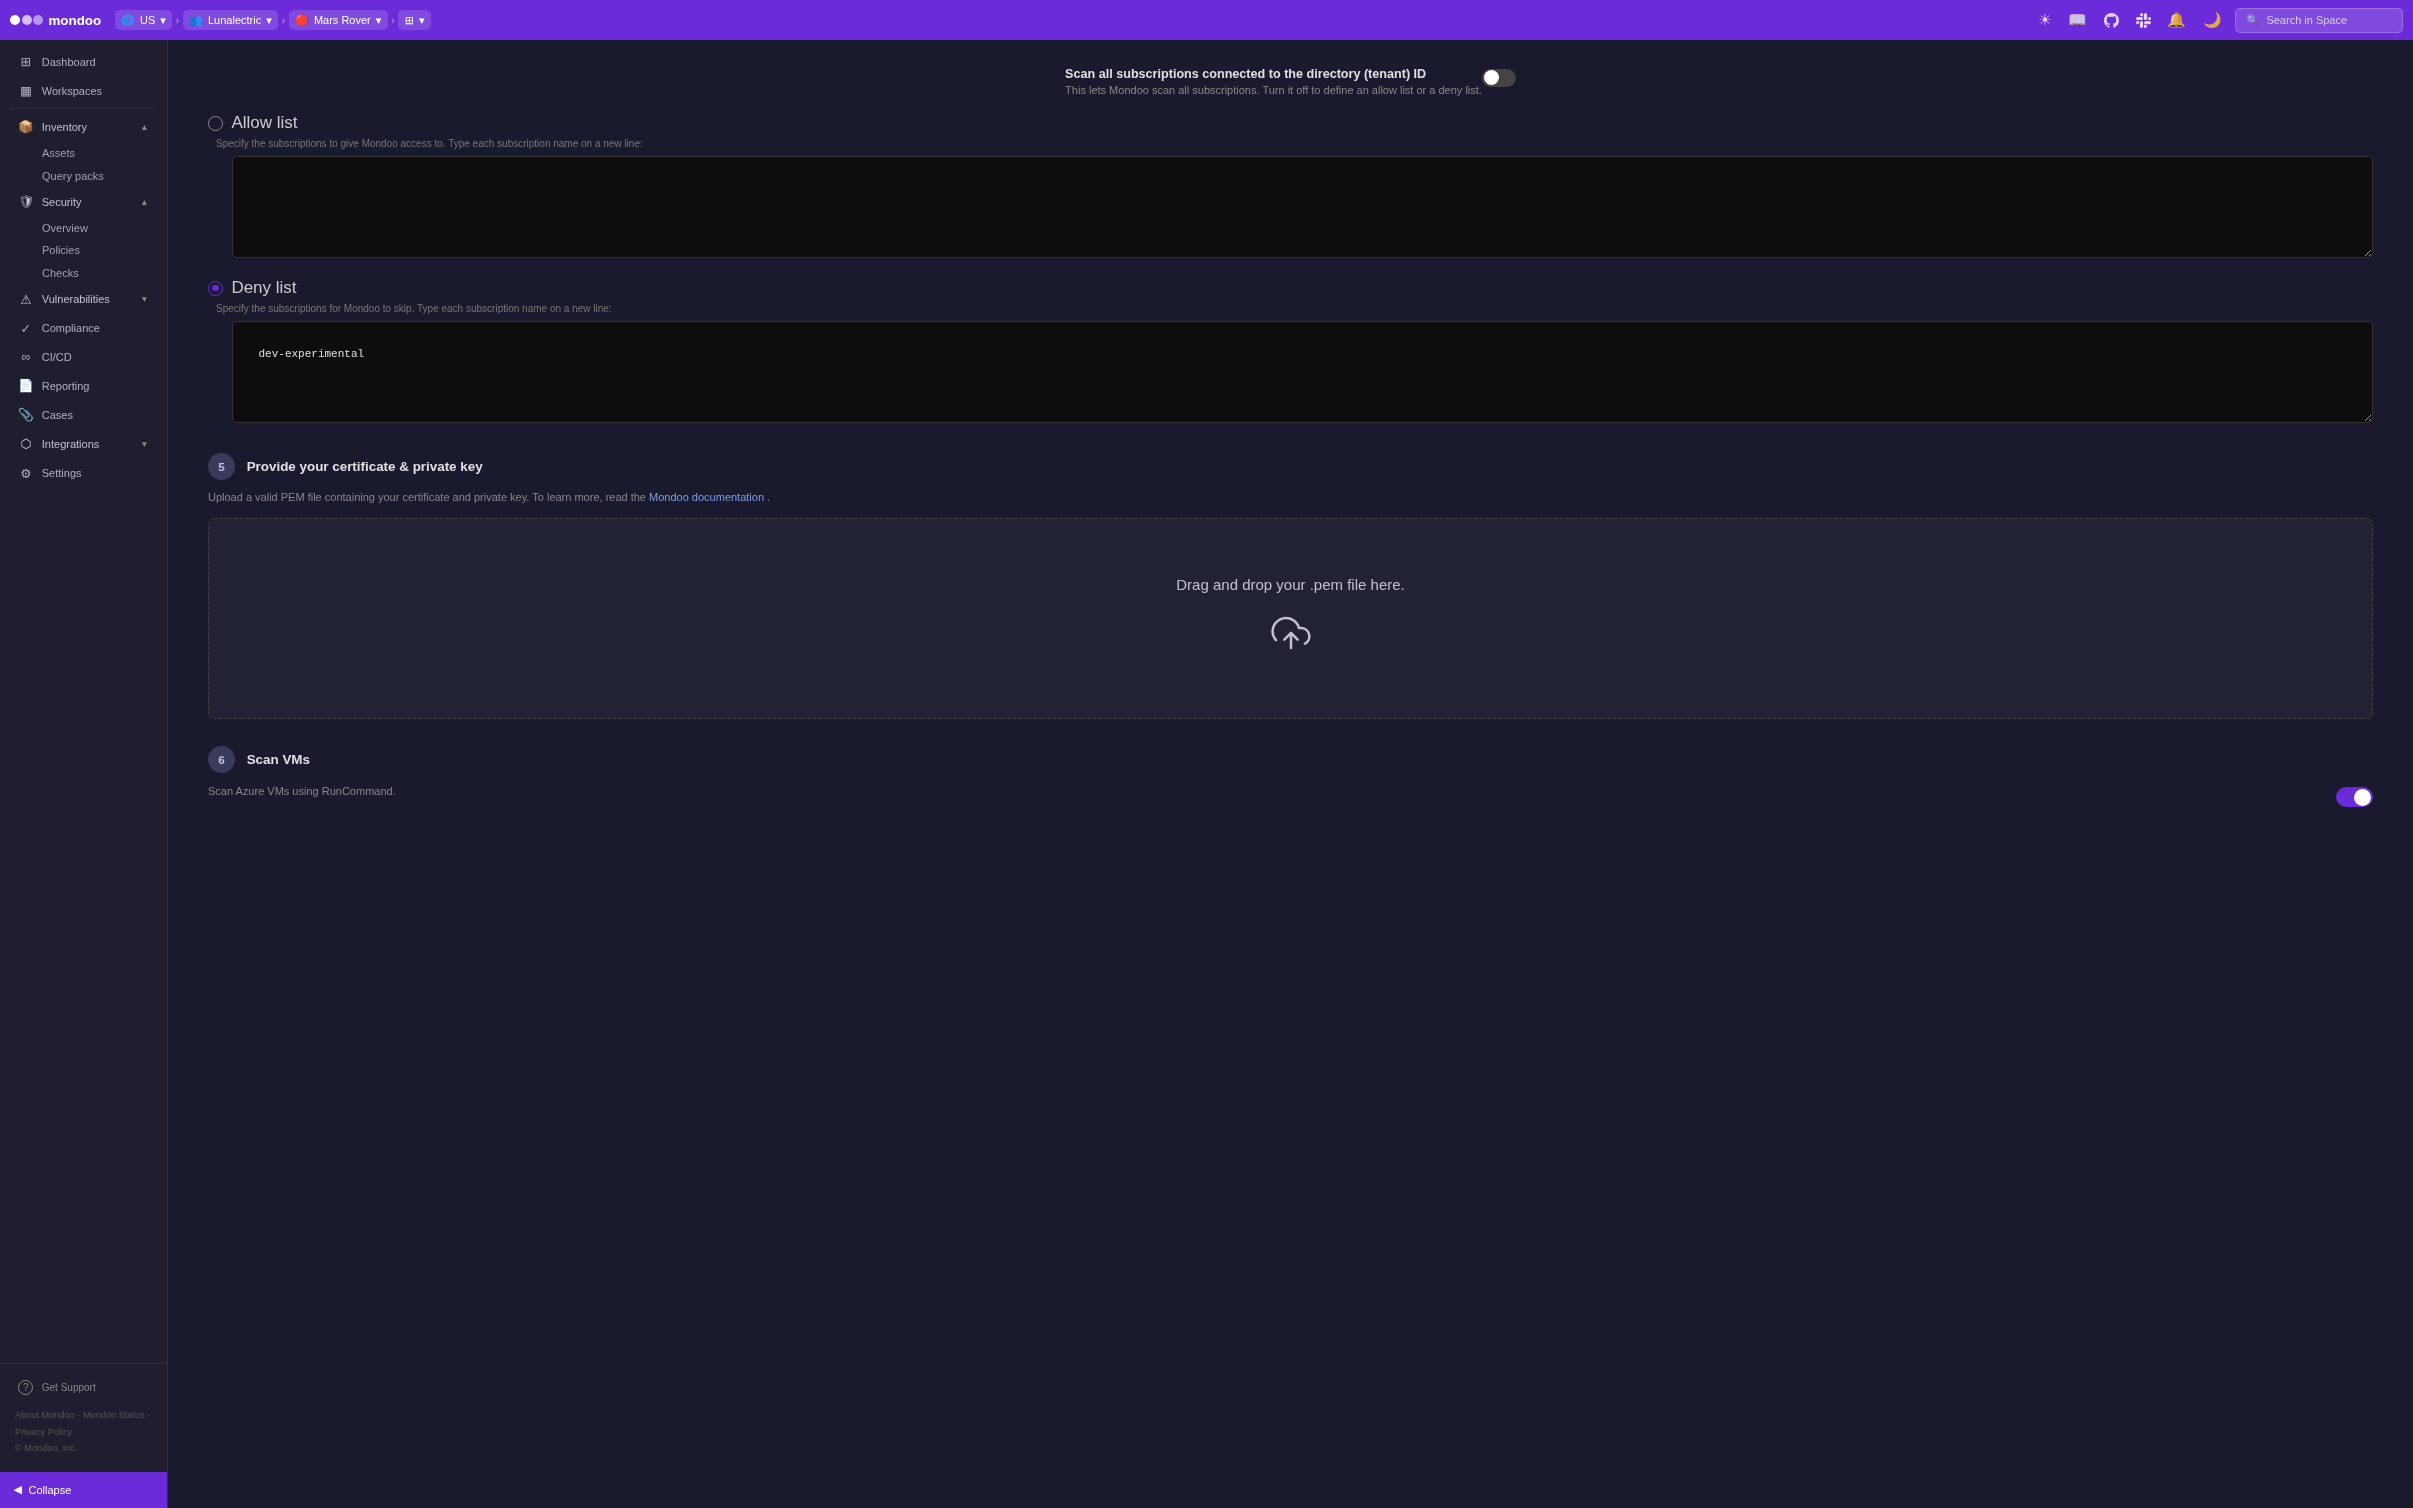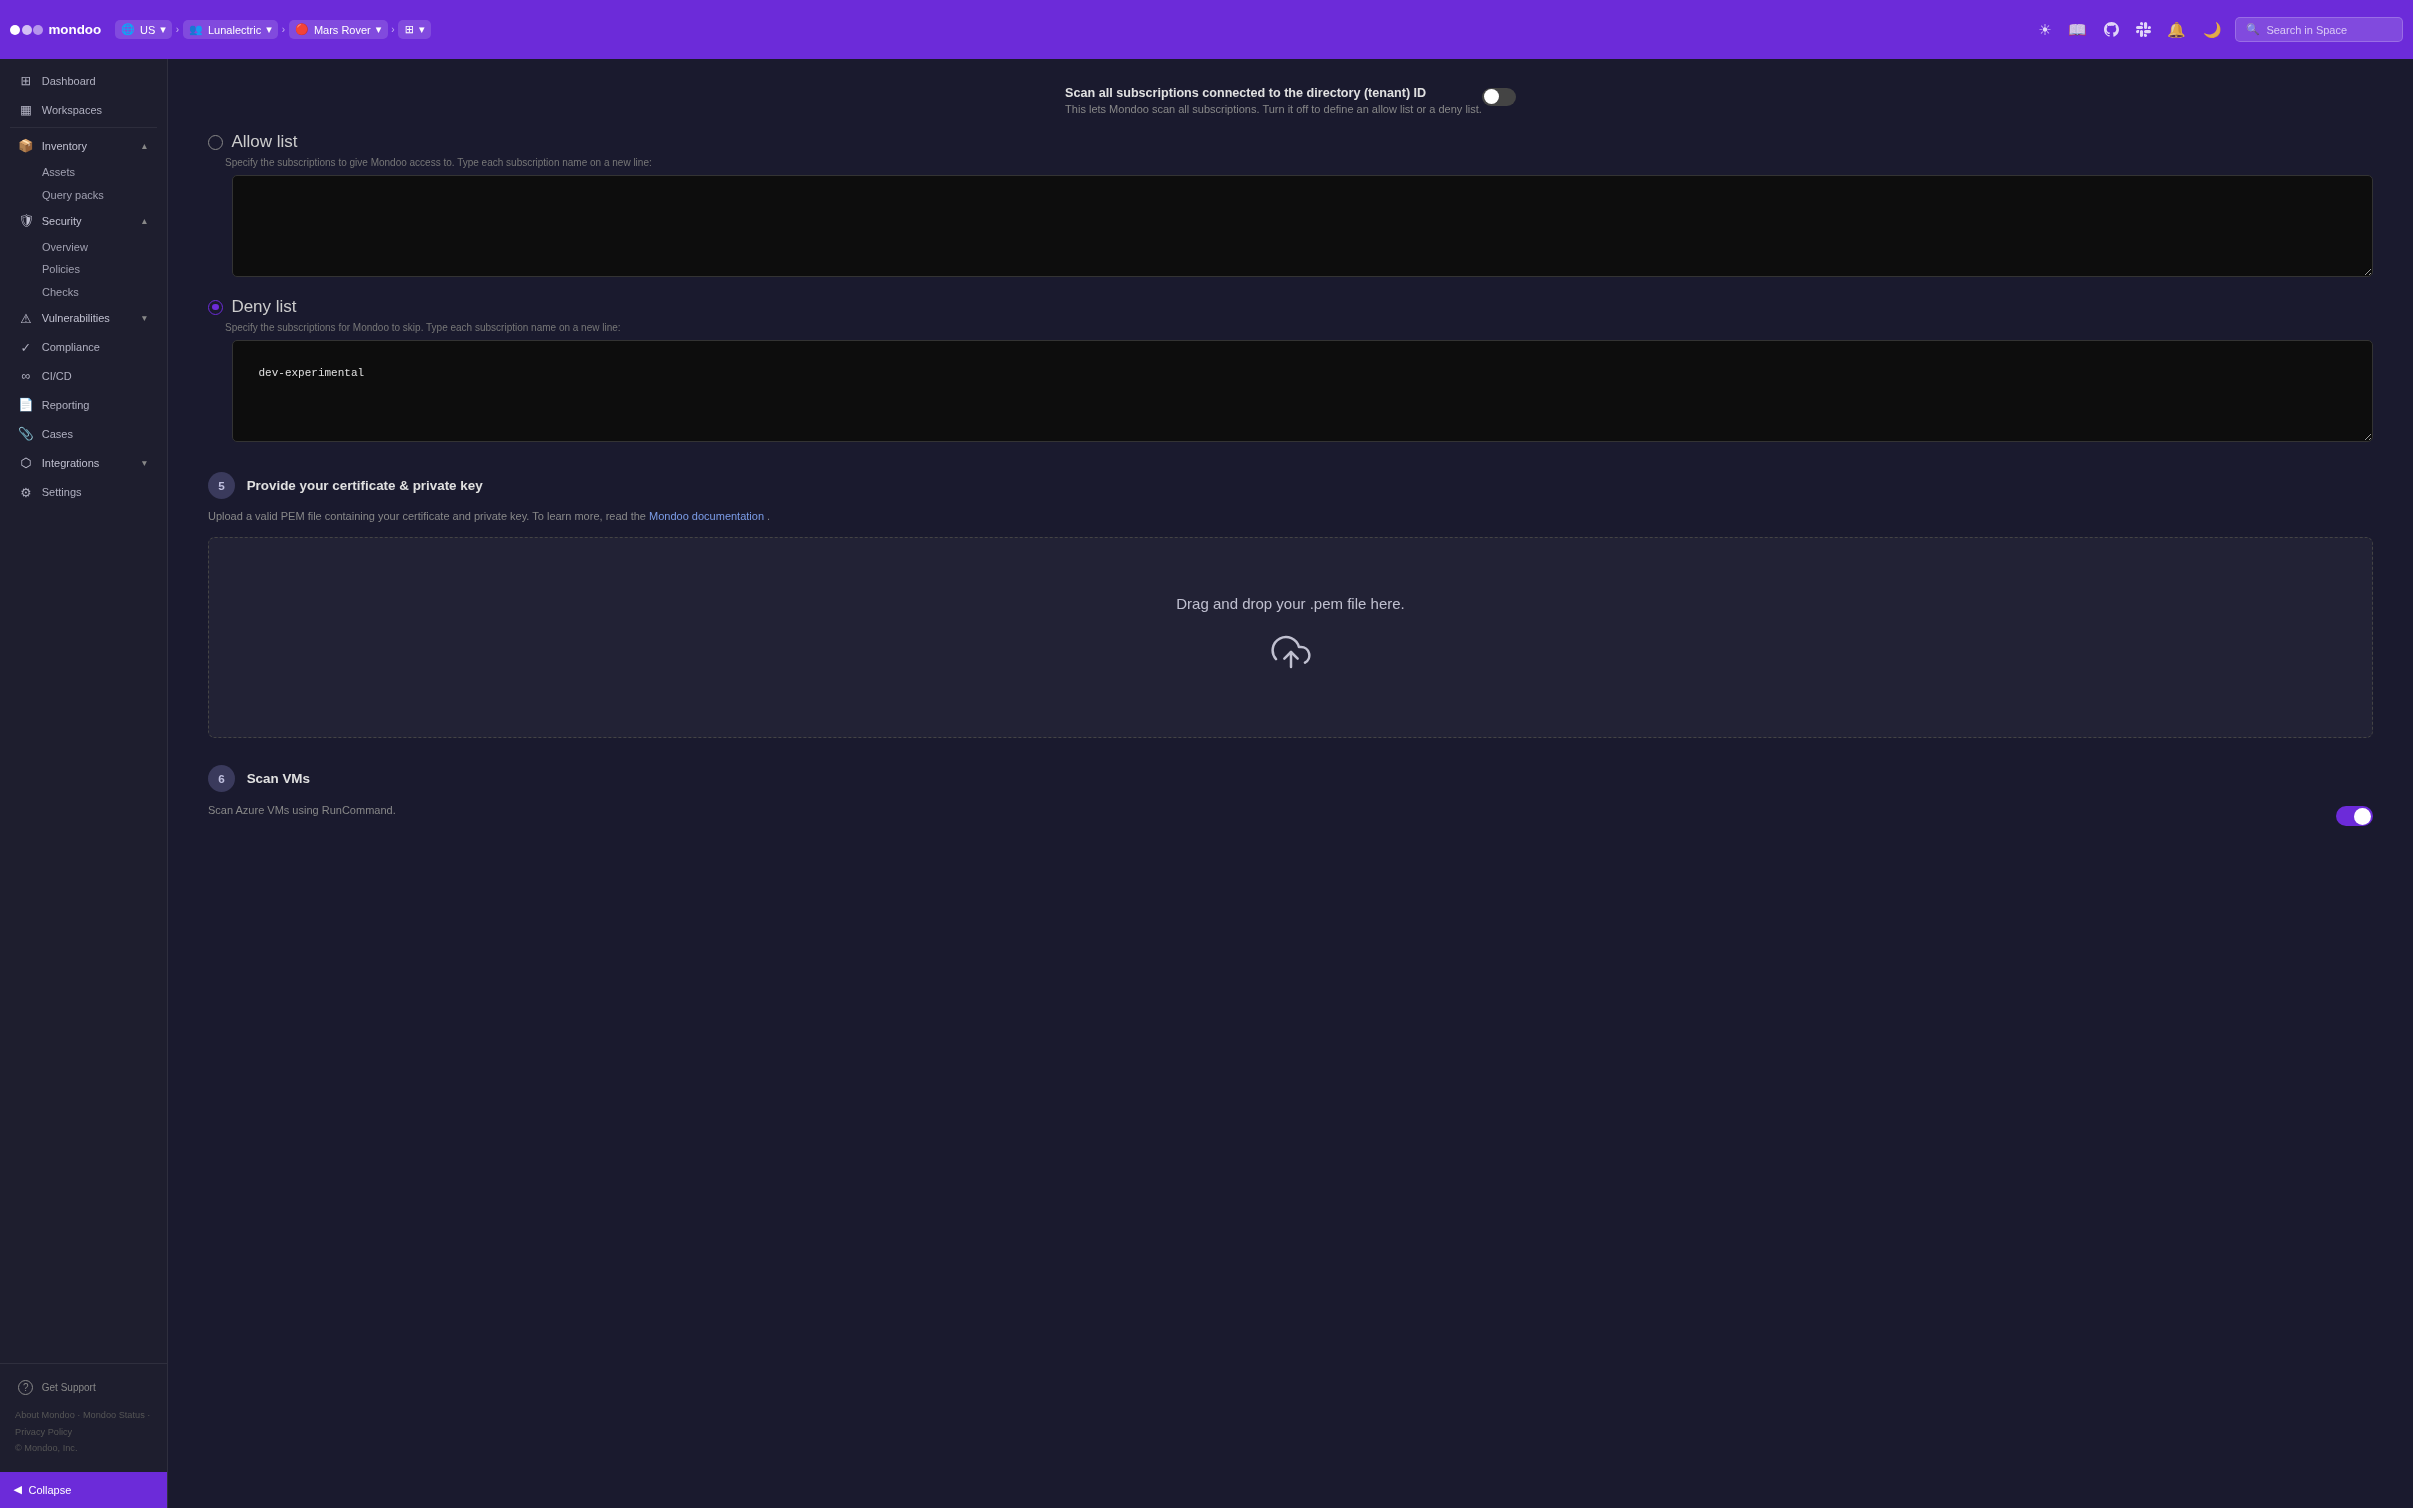--- a/index.html
+++ b/index.html
@@ -3,21 +3,21 @@
   <meta charset="utf-8">
   <style>
     * { box-sizing: border-box; margin: 0; padding: 0; }
     body { font-family: -apple-system, BlinkMacSystemFont, 'Segoe UI', sans-serif; background: #1a1a2e; color: #e0e0e0; display: flex; flex-direction: column; height: 100vh; overflow: hidden; }
 
     
     .topnav {
       background: #6c2bd9;
       display: flex;
       align-items: center;
-      height: 59px;
+      height: 40px;
       padding: 0 10px;
       gap: 6.7px;
       flex-shrink: 0;
       z-index: 100;
     }
     .topnav-logo { display: flex; align-items: center; gap: 5px; margin-right: 6.7px; }
     .logo-circles { display: flex; gap: 1.7px; }
     .logo-circle { width: 10px; height: 10px; border-radius: 50%; }
     .logo-circle:nth-child(1) { background: #fff; }
     .logo-circle:nth-child(2) { background: rgba(255,255,255,0.7); }
@@ -123,21 +123,21 @@
     }
     .radio-btn {
       width: 15px; height: 15px; border-radius: 50%;
       border: 1.7px solid #888; flex-shrink: 0;
       display: flex; align-items: center; justify-content: center;
     }
     .radio-btn.selected { border-color: #6c2bd9; }
     .radio-btn.selected::after {
       content: ''; width: 6.7px; height: 6.7px; border-radius: 50%; background: #6c2bd9;
     }
-    .radio-desc { font-size: 10px; color: #777; margin-left: 17px; margin-bottom: 6.7px; }
+    .radio-desc { font-size: 10px; color: #777; margin-left: 8px; margin-bottom: 6.7px; }
     .code-textarea {
       width: 100%; background: #0d0d0d; border: 0.8px solid #333; border-radius: 5px;
       color: #e0e0e0; font-family: 'Courier New', monospace; font-size: 11px;
       padding: 26px; resize: vertical; min-height: 59px; margin-left: 23.5px;
       width: calc(100% - 23.5px);
     }
 
     
     .step-header { display: flex; align-items: center; gap: 11.7px; margin-bottom: 11.7px; }
     .step-number {

